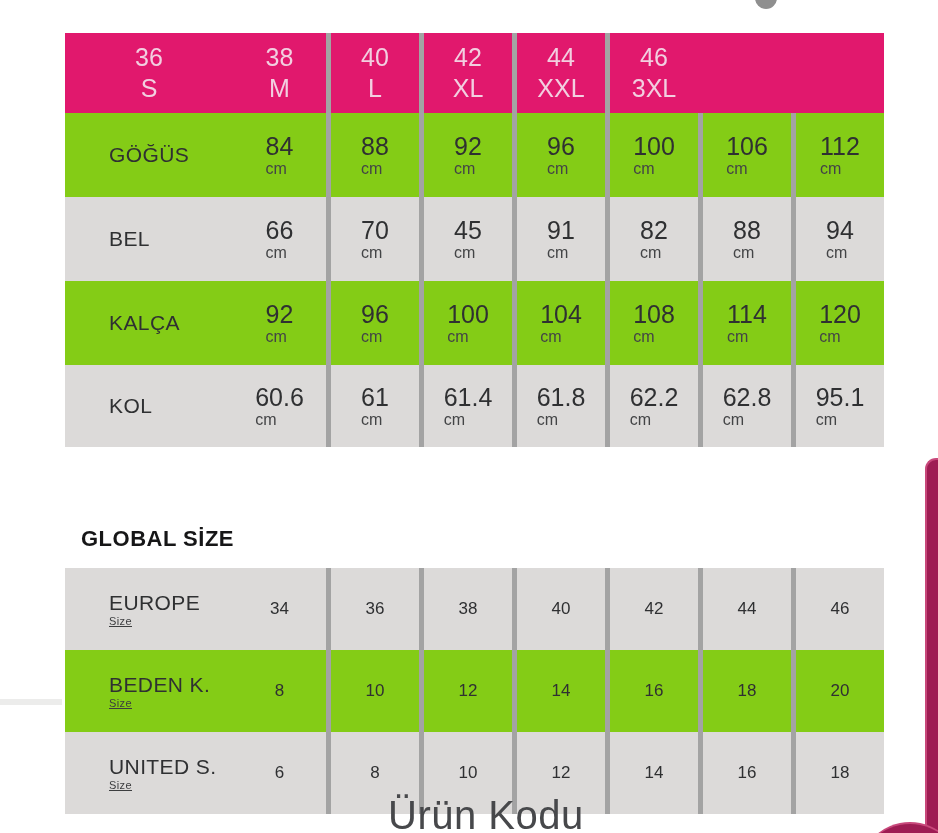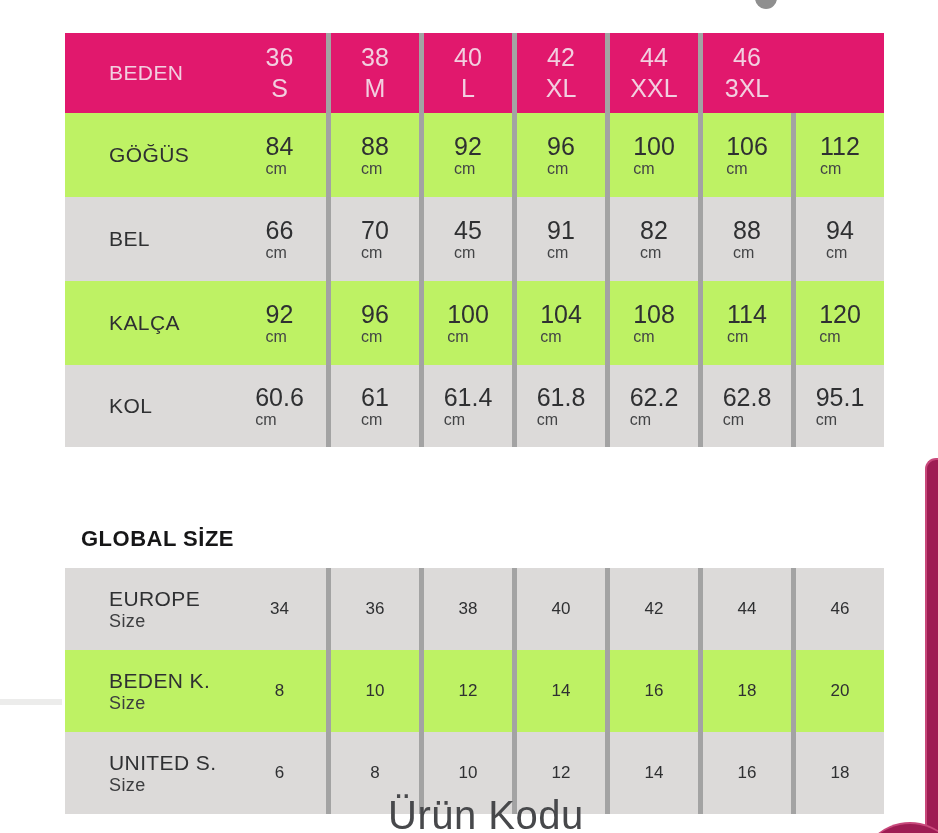--- a/index.html
+++ b/index.html
@@ -10,28 +10,28 @@
   }
   
   .tbl{position:absolute;left:65px;width:819px;}
   .tbl1{top:33px;}
   .tbl2{top:568px;}
   .row{display:grid;grid-template-columns:168px repeat(7,93px);}
   .row.head{height:80px;background:#e1186d;}
   .row.r84{height:84px;}
   .row.r82{height:82px;}
   .row.gray{background:#dcdad9;}
-  .row.white{background:#bef264;}
+  .row.white{background:#84cc16;}
   
   .row > div:nth-child(n+3){border-left:5px solid #a3a3a3;}
   
   .lc{display:flex;flex-direction:column;justify-content:center;align-items:flex-start;
       padding-left:44px;font-size:21px;letter-spacing:0.4px;color:#2f3032;}
   .head .lc{color:#f2cfe0;font-size:21px;}
-  .lc .sub{font-size:18px;color:#3c3d3f;margin-top:0;}
+  .lc .sub{font-size:11px;color:#3c3d3f;margin-top:0;text-decoration:underline;}
   
   .hc{display:flex;flex-direction:column;align-items:center;justify-content:center;
       color:#f2cfe0;font-size:25px;line-height:31px;}
   
   .mc{display:flex;align-items:center;justify-content:center;}
   .vb{display:inline-block;text-align:left;}
   .num{display:block;font-size:25px;line-height:27px;color:#2f3032;}
   .unit{display:block;font-size:16px;line-height:18px;color:#434446;}
   
   .vc{display:flex;align-items:center;justify-content:center;font-size:17px;color:#2f3032;}
@@ -52,21 +52,20 @@
 </head>
 <body>
 
 <div class="screen">
 
   <div class="top-dot"></div>
 
   <div class="tbl tbl1">
 
     <div class="row head">
-      <div class="lc">BEDEN</div>
       <div class="hc">
         <span>36</span>
         <span>S</span>
       </div>
       <div class="hc">
         <span>38</span>
         <span>M</span>
       </div>
       <div class="hc">
         <span>40</span>

